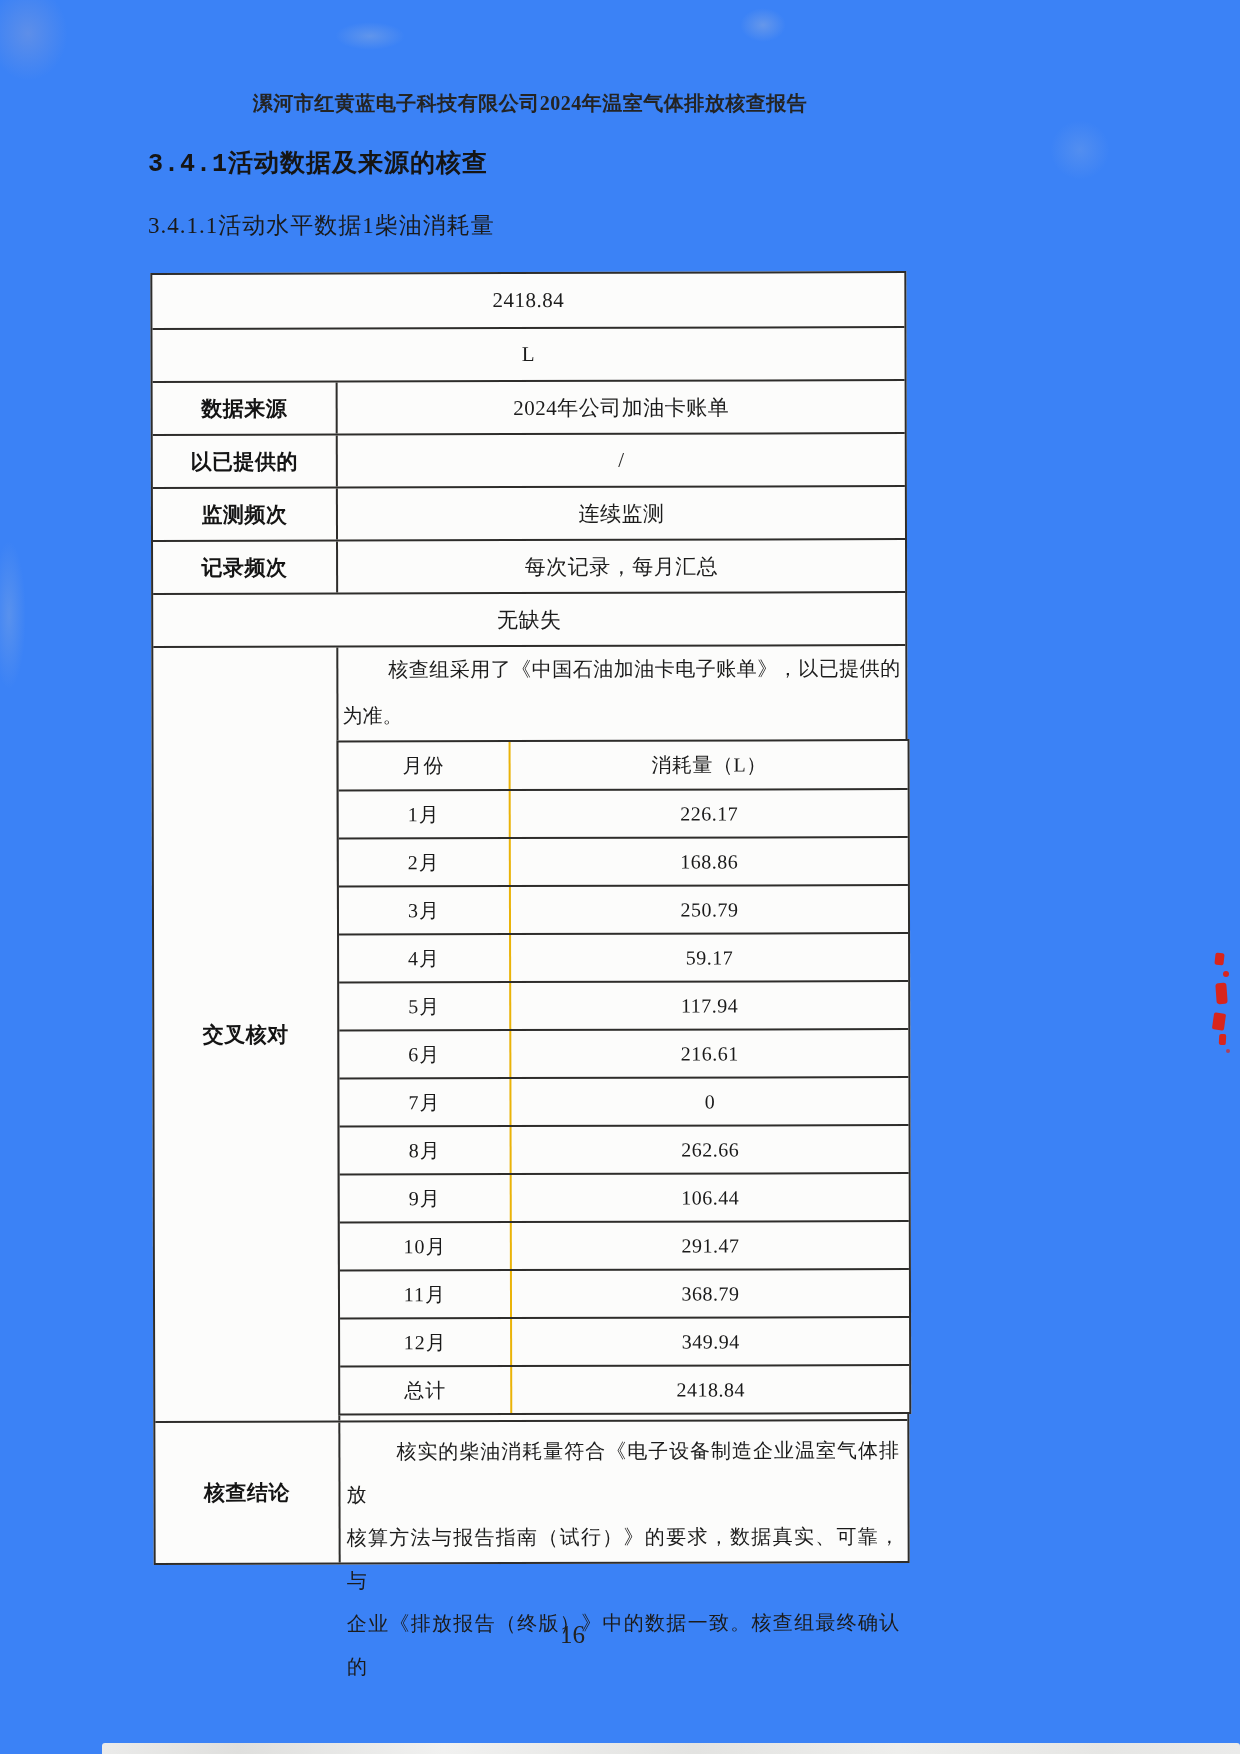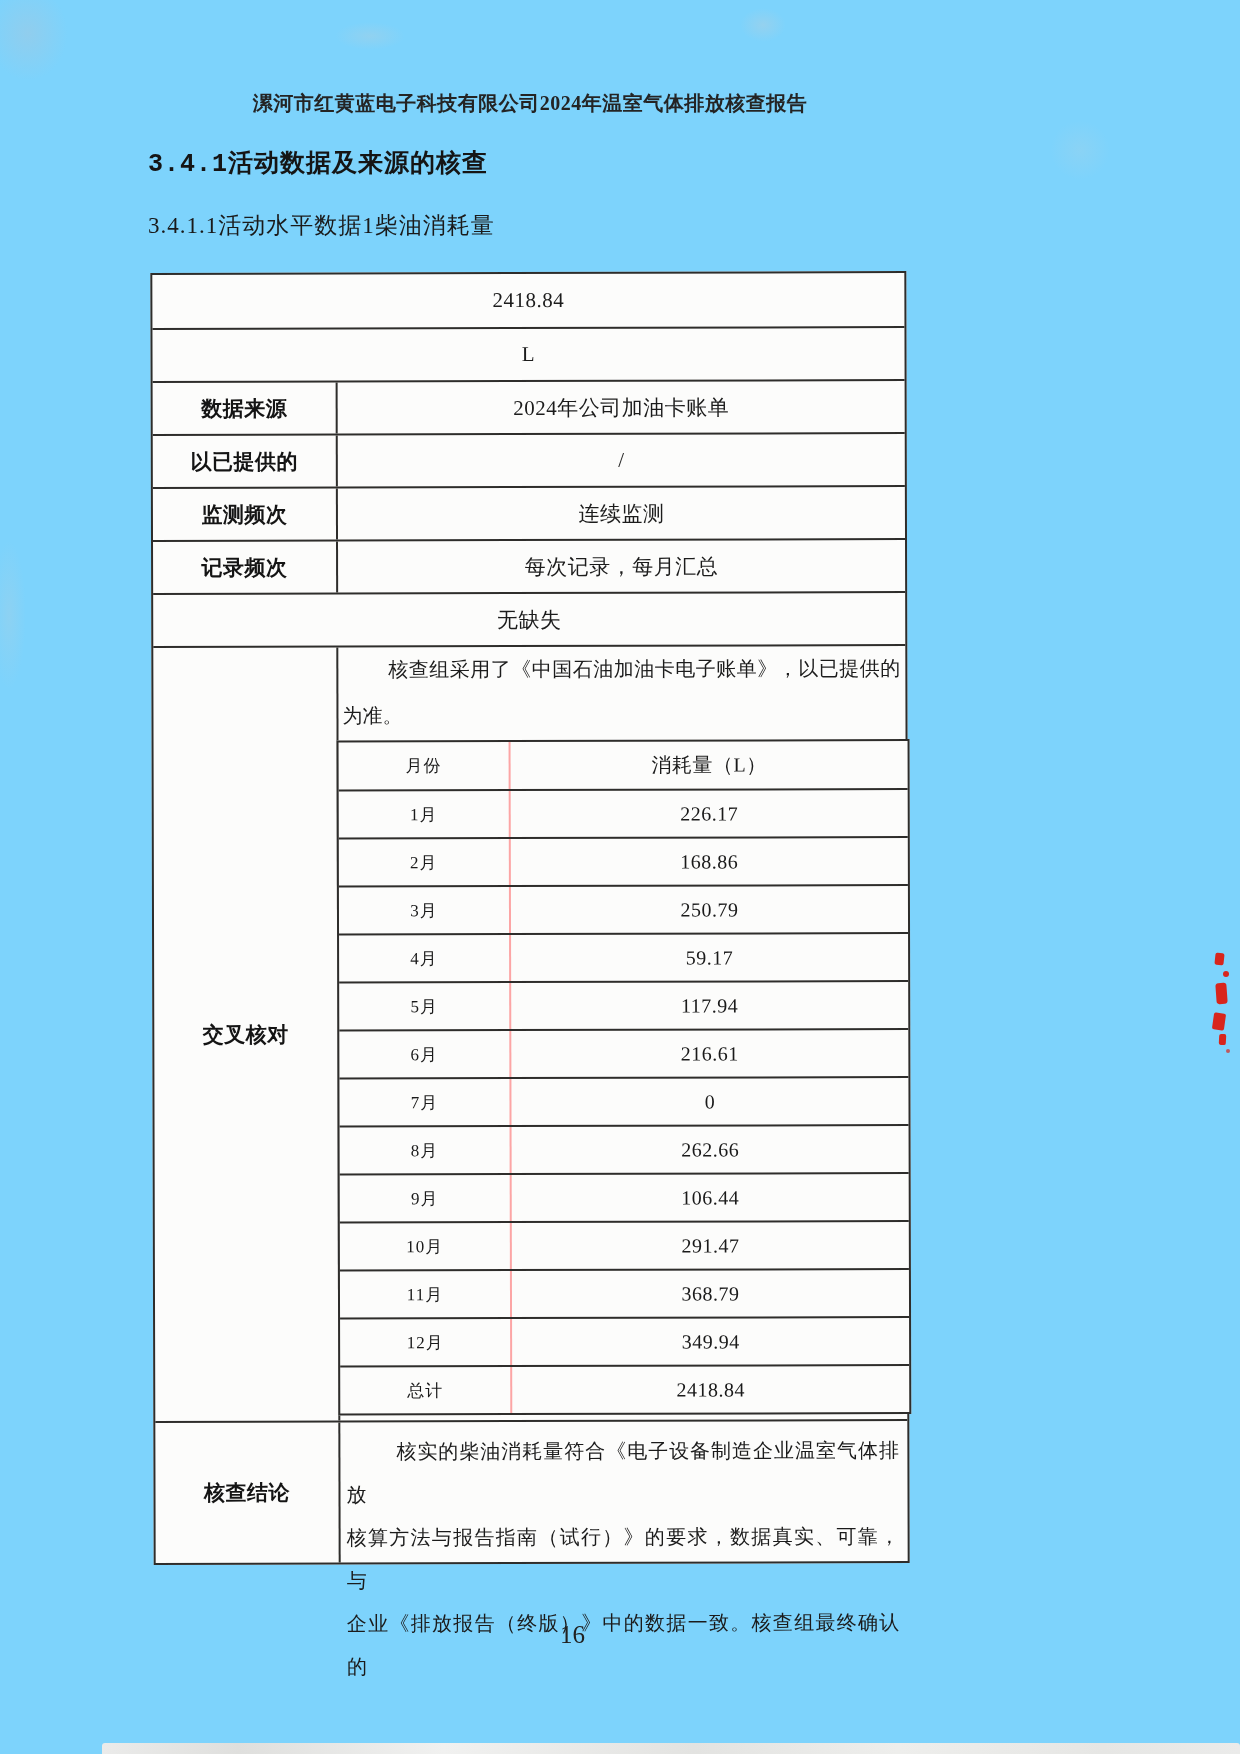--- a/index.html
+++ b/index.html
@@ -1,17 +1,17 @@
 <!DOCTYPE html>
 <html><head>
 <meta charset="utf-8">
 <style>
   html,body{margin:0;padding:0;background:#ffffff;}
   .page{
-    position:relative;width:1240px;height:1754px;background:#7dd3fc;
+    position:relative;width:1240px;height:1754px;background:#3b82f6;
     font-family:"Liberation Serif","DejaVu Serif",serif;color:#1e1e1e;overflow:hidden;
   }
   .doc-header{
     position:absolute;left:152px;top:90px;width:756px;text-align:center;
     font-size:20px;letter-spacing:.5px;color:#242424;font-weight:600;
   }
   .h1{
     position:absolute;left:148px;top:146px;font-size:25px;font-weight:700;
     font-family:Liberation Mono, monospace;color:#151515;letter-spacing:1px;
   }
@@ -41,22 +41,22 @@
   .cross-body{flex:1;position:relative;}
   .note-line1{margin:8px 4px 0 0;text-indent:2.5em;font-size:20px;line-height:28px;color:#1c1c1c;letter-spacing:.5px;}
   .note-line2{margin:18px 0 0 4px;font-size:20px;line-height:28px;color:#1c1c1c;}
   .inner-table{
     position:absolute;left:-2px;top:93px;width:573px;
     border:2px solid #2e2d2b;box-sizing:border-box;background:#fcfcfb;
   }
   .m-row{display:flex;height:48px;box-sizing:border-box;border-top:2px solid #2e2d2b;}
   .m-row.m-head{height:47px;border-top:none;}
   .m-c1{
-    width:172px;border-right:2px solid #fca5a5;box-sizing:border-box;
-    display:flex;align-items:center;justify-content:center;font-size:17px;color:#1a1a1a;letter-spacing:1px;
+    width:172px;border-right:2px solid #eab308;box-sizing:border-box;
+    display:flex;align-items:center;justify-content:center;font-size:20px;color:#1a1a1a;letter-spacing:1px;
   }
   .m-c2{flex:1;display:flex;align-items:center;justify-content:center;font-size:20px;color:#1a1a1a;letter-spacing:.5px;}
   .conclusion-row{height:142px;}
   .conclusion-body{flex:1;padding:8px 8px 0 6px;box-sizing:border-box;}
   .c-line{font-size:20px;line-height:43px;color:#1b1b1b;text-align:justify;text-align-last:justify;letter-spacing:.5px;}
   .c-line.first{text-indent:2.5em;}
   .page-number{position:absolute;left:560px;top:1586px;width:90px;text-align:left;font-size:25px;color:#222;margin-top:35px;}
   
   .red-mark{position:absolute;background:#d8251c;border-radius:2px;}
   .rm1{left:1215px;top:953px;width:9px;height:12px;transform:rotate(6deg);}

